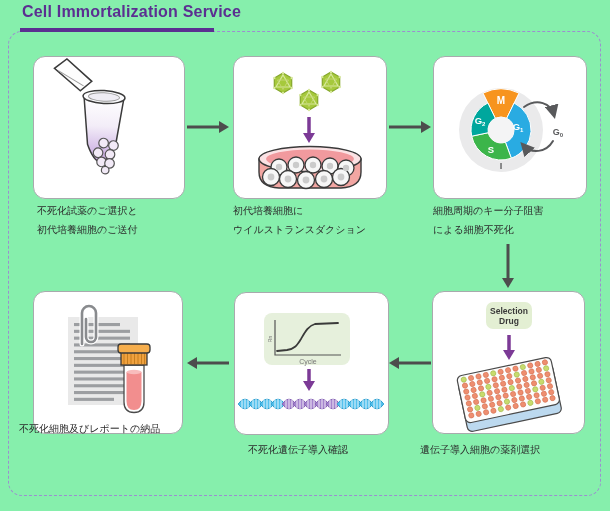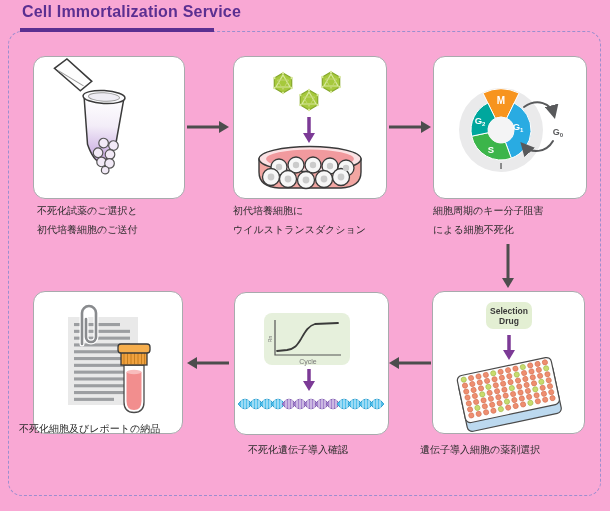--- a/index.html
+++ b/index.html
@@ -1,16 +1,16 @@
 <!DOCTYPE html>
 <html><head>
 <meta charset="utf-8">
 <style>
   html,body{margin:0;padding:0;background:#fff;}
-  #stage{position:relative;width:610px;height:511px;background:#f9a8d4;overflow:hidden;
+  #stage{position:relative;width:610px;height:511px;background:#86efac;overflow:hidden;
          font-family:"Liberation Sans","DejaVu Sans",sans-serif;}
   .title{position:absolute;left:22px;top:3px;font-size:16px;font-weight:bold;color:#5B2F91;letter-spacing:.2px;}
   .title-underline{position:absolute;left:20px;top:28px;width:194px;height:4px;background:#5B2F91;z-index:3;}
   .panel{position:absolute;left:8px;top:31px;width:591px;height:463px;border:1.5px dashed #9C8ECF;border-radius:14px;}
   .box{position:absolute;background:#fff;border:1.5px solid #A8AAAD;border-radius:12px;}
   #b1{left:33px;top:56px;width:150px;height:141px;}
   #b2{left:233px;top:56px;width:152px;height:141px;}
   #b3{left:433px;top:56px;width:152px;height:141px;}
   #b4{left:432px;top:291px;width:151px;height:141px;text-align:right;}
   #b5{left:234px;top:292px;width:153px;height:141px;}

